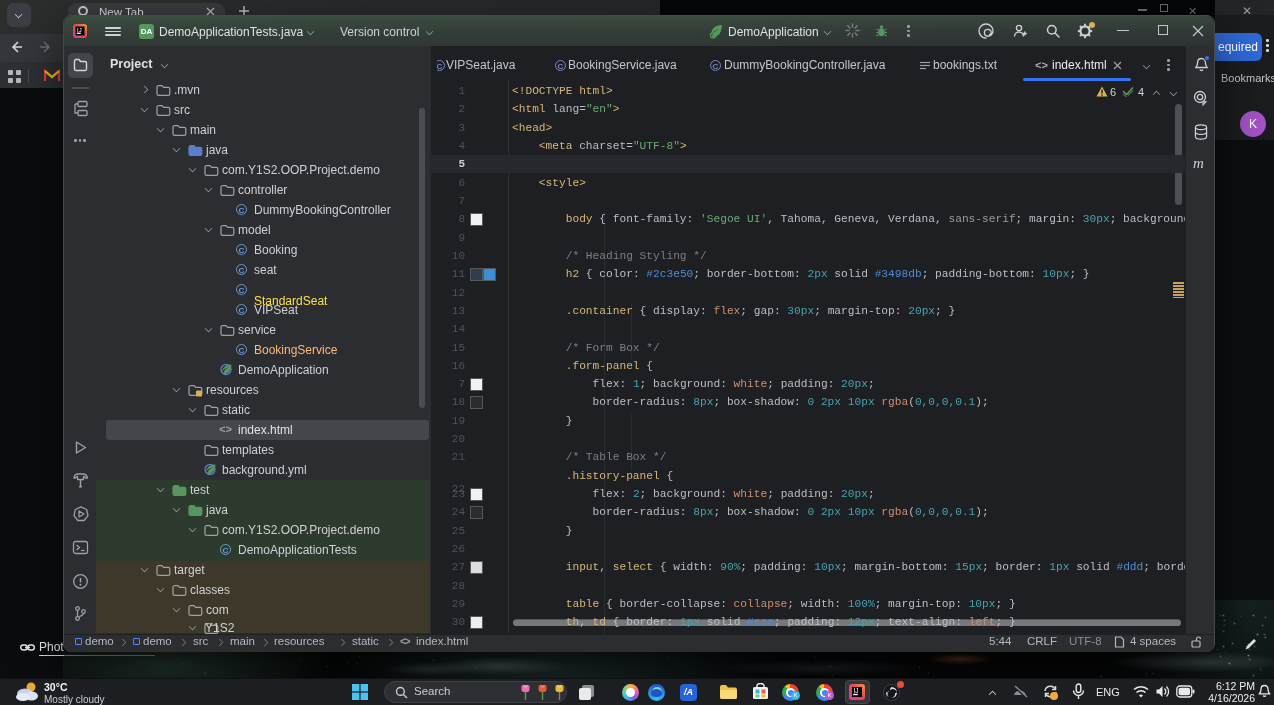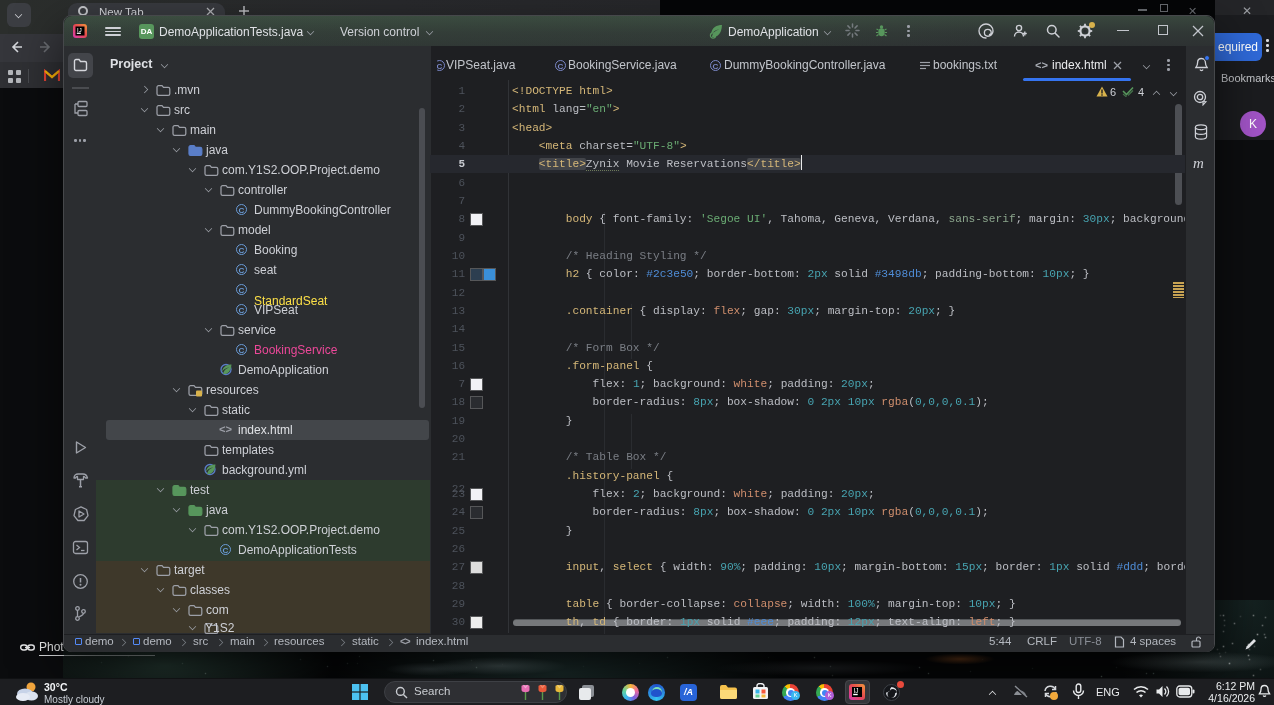--- a/index.html
+++ b/index.html
@@ -399,21 +399,21 @@
 <div class="ic-cls" style="left:236px;top:284.0px">C</div>
 <div class="trow" style="left:254px;top:293px;color:#fde047">StandardSeat</div>
 <div class="ic-cls" style="left:236px;top:304.0px">C</div>
 <div class="trow" style="left:254px;top:302px;color:#ced0d6">VIPSeat</div>
 <div class="chev d" style="left:205px;top:325px"></div>
 <svg class="abs" style="left:220px;top:323.5px" width="15" height="13" viewBox="0 0 15 13">
           <path d="M1 3.2 a1.6 1.6 0 0 1 1.6 -1.6 h3.4 l1.5 1.8 h4.7 a1.6 1.6 0 0 1 1.6 1.6 v4.8 a1.6 1.6 0 0 1 -1.6 1.6 h-9.6 a1.6 1.6 0 0 1 -1.6 -1.6 Z" fill="none" stroke="#9da0a8" stroke-width="1.25"></path>
         </svg>
 <div class="trow" style="left:238px;top:322px;color:#ced0d6">service</div>
 <div class="ic-cls" style="left:236px;top:344.0px">C</div>
-<div class="trow" style="left:254px;top:342px;color:#ec4899">BookingService</div>
+<div class="trow" style="left:254px;top:342px;color:#fdba74">BookingService</div>
 <svg class="abs" style="left:220px;top:363px" width="13" height="13" viewBox="0 0 13 13">
           <circle cx="6" cy="6.5" r="5" fill="none" stroke="#5a7ec8" stroke-width="1.3"></circle>
           <path d="M11.5 1.5 C8 1.5 2.5 3 2 9 C4 5.5 8 4.5 9 4.5 C6 5.5 3.5 7.5 3 11 C6 11.5 11 10 11.5 1.5Z" fill="#57965c"></path>
         </svg>
 <div class="trow" style="left:238px;top:362px;color:#ced0d6">DemoApplication</div>
 <div class="chev d" style="left:173px;top:385px"></div>
 <svg class="abs" style="left:188px;top:383.5px" width="15" height="13" viewBox="0 0 15 13">
           <path d="M1 3.2 a1.6 1.6 0 0 1 1.6 -1.6 h3.4 l1.5 1.8 h4.7 a1.6 1.6 0 0 1 1.6 1.6 v4.8 a1.6 1.6 0 0 1 -1.6 1.6 h-9.6 a1.6 1.6 0 0 1 -1.6 -1.6 Z" fill="none" stroke="#9da0a8" stroke-width="1.25"></path>
           <rect x="8" y="6.5" width="6" height="6" rx="1" fill="#d8b24c"></rect>
         </svg>
@@ -475,22 +475,22 @@
 <div style="position:absolute;left:430px;top:155.2px;width:755px;height:18.3px;background:#26282e"></div>
 <div class="ln" style="top:81.8px">1</div>
 <div class="cl" style="top:81.8px"><span style="color:#d5b778">&lt;!DOCTYPE html&gt;</span></div>
 <div class="ln" style="top:100.2px">2</div>
 <div class="cl" style="top:100.2px"><span style="color:#d5b778">&lt;html </span><span style="color:#bcbec4">lang</span><span style="color:#bcbec4">=</span><span style="color:#6aab73">"en"</span><span style="color:#d5b778">&gt;</span></div>
 <div class="ln" style="top:118.5px">3</div>
 <div class="cl" style="top:118.5px"><span style="color:#d5b778">&lt;head&gt;</span></div>
 <div class="ln" style="top:136.8px">4</div>
 <div class="cl" style="top:136.8px"><span style="color:#bcbec4">    </span><span style="color:#d5b778">&lt;meta </span><span style="color:#bcbec4">charset</span><span style="color:#bcbec4">=</span><span style="color:#6aab73">"UTF-8"</span><span style="color:#d5b778">&gt;</span></div>
 <div class="ln" style="top:155.2px;color:#c8cbd1;font-weight:bold">5</div>
-<div class="cl" style="top:155.2px"><span style="color:#bcbec4">    </span><span class="hlbox"><span style="color:#d5b778">&lt;title&gt;</span></span><span class="typo"><span style="color:#bcbec4">Zynix</span></span><span style="color:#bcbec4"> Movie Reservations</span><span class="hlbox"><span style="color:#d5b778">&lt;/title&gt;</span></span><span class="caret"></span></div>
 <div class="ln" style="top:173.5px">6</div>
+<div class="cl" style="top:173.5px"><span style="color:#bcbec4">    </span><span style="color:#d5b778">&lt;style&gt;</span></div>
 <div class="ln" style="top:191.8px">7</div>
 <div class="ln" style="top:210.1px">8</div>
 <div class="cl" style="top:210.1px"><span style="color:#bcbec4">        </span><span style="color:#d5b778">body</span><span style="color:#bcbec4"> { </span><span style="color:#bcbec4">font-family</span><span style="color:#bcbec4">: </span><span style="color:#6aab73">'Segoe UI'</span><span style="color:#bcbec4">, Tahoma, Geneva, Verdana, </span><span style="color:#8ba58c">sans-serif</span><span style="color:#bcbec4">; </span><span style="color:#bcbec4">margin</span><span style="color:#bcbec4">: </span><span style="color:#47a3b0">30px</span><span style="color:#bcbec4">; </span><span style="color:#bcbec4">background-color</span></div>
 <div class="ln" style="top:228.5px">9</div>
 <div class="ln" style="top:246.8px">10</div>
 <div class="cl" style="top:246.8px"><span style="color:#bcbec4">        </span><span style="color:#7a7e85">/* Heading Styling */</span></div>
 <div class="ln" style="top:265.1px">11</div>
 <div class="cl" style="top:265.1px"><span style="color:#bcbec4">        </span><span style="color:#d5b778">h2</span><span style="color:#bcbec4"> { </span><span style="color:#bcbec4">color</span><span style="color:#bcbec4">: </span><span style="color:#4f8cd6">#2c3e50</span><span style="color:#bcbec4">; </span><span style="color:#bcbec4">border-bottom</span><span style="color:#bcbec4">: </span><span style="color:#47a3b0">2px</span><span style="color:#bcbec4"> solid </span><span style="color:#4f8cd6">#3498db</span><span style="color:#bcbec4">; </span><span style="color:#bcbec4">padding-bottom</span><span style="color:#bcbec4">: </span><span style="color:#47a3b0">10px</span><span style="color:#bcbec4">; }</span></div>
 <div class="ln" style="top:283.5px">12</div>
 <div class="ln" style="top:301.8px">13</div>

